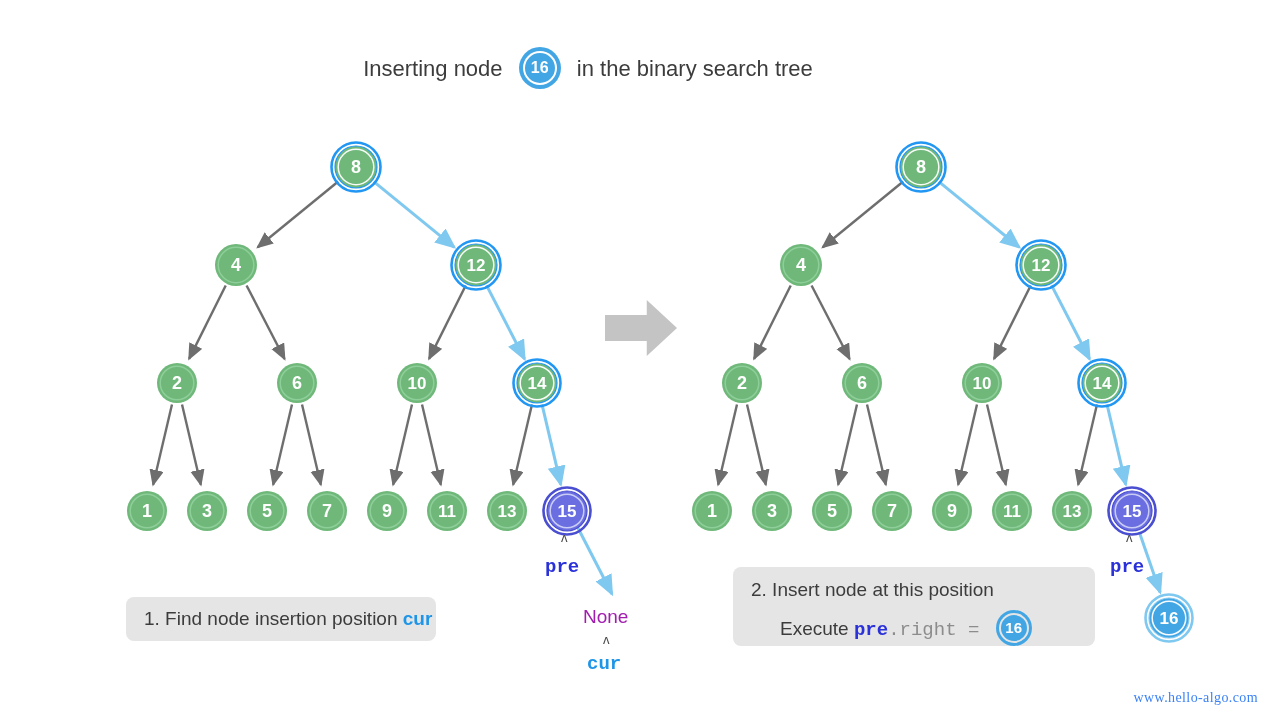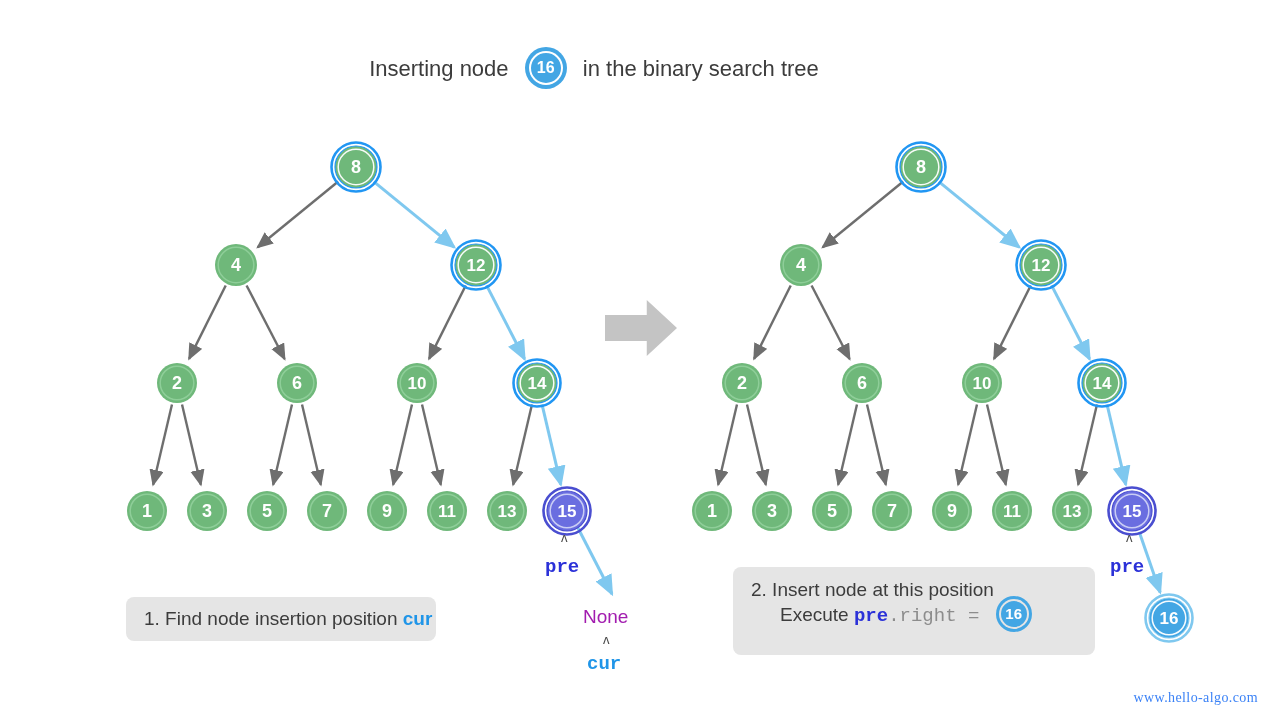--- a/index.html
+++ b/index.html
@@ -19,21 +19,21 @@
     position: absolute;
     left: 0;
     top: 0;
     width: 1280px;
     height: 720px;
   }
 
   
   .title-row {
     position: absolute;
-    left: 6px;
+    left: 0;
     top: 52px;
     width: 1176px;
     text-align: center;
     font-size: 22px;
     color: #3c3c3c;
     white-space: nowrap;
   }
   .title-row .seg { vertical-align: middle; }
   .title-chip {
     display: inline-block;
@@ -67,25 +67,25 @@
     top: 597px;
     width: 310px;
     height: 44px;
     line-height: 44px;
     padding-left: 18px;
   }
   #caption-right {
     left: 733px;
     top: 567px;
     width: 362px;
-    height: 88px;
+    height: 79px;
     padding: 12px 0 0 18px;
   }
   #caption-right .line2 {
-    margin-top: 0;
+    margin-top: 14px;
     padding-left: 29px;
     white-space: nowrap;
   }
   .kw-cur { color: #1f95e8; font-weight: 700; }
   .kw-pre { color: #2b31d8; font-weight: 700; font-family: "Liberation Mono", monospace; font-size: 19px; }
   .mono-dim { color: #8c8c8c; font-family: "Liberation Mono", monospace; font-size: 19px; }
   .inline-chip {
     display: inline-block;
     vertical-align: middle;
     width: 30px;

